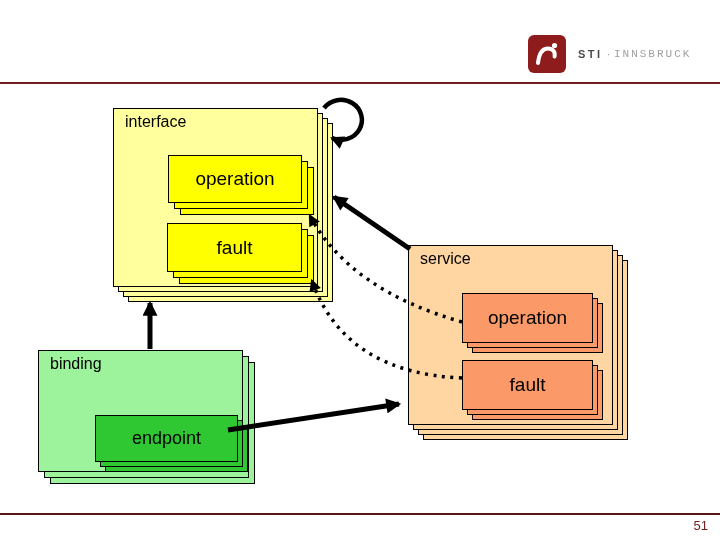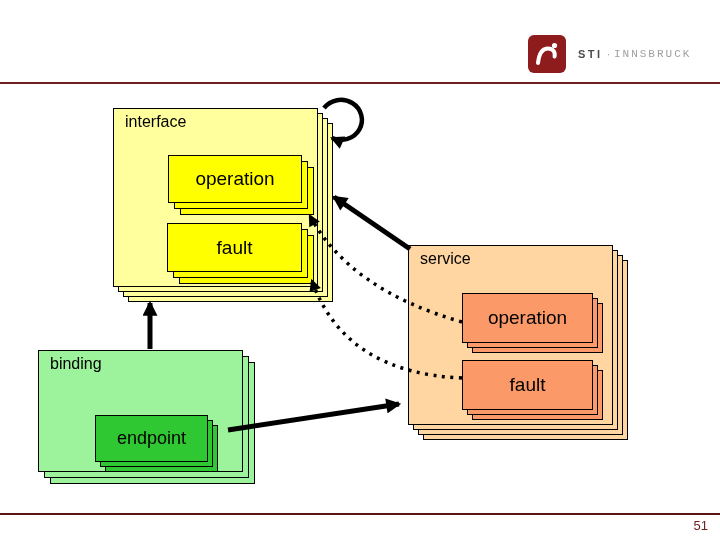--- a/index.html
+++ b/index.html
@@ -121,21 +121,21 @@
     </div>
 
     <div class="stack off6 z1" style="left:38px;top:266px;width:205px;height:122px;">
       <div class="sheet s2 c-srv"></div>
       <div class="sheet s1 c-srv"></div>
       <div class="sheet face c-srv">
         <span class="lbl lbl-corner">binding</span>
       </div>
     </div>
 
-    <div class="stack off5 z2" style="left:95px;top:331px;width:113px;height:47px;">
+    <div class="stack off5 z2" style="left:95px;top:331px;width:143px;height:47px;">
       <div class="sheet s2 c-ep"></div>
       <div class="sheet s1 c-ep"></div>
       <div class="sheet face c-ep">
         <span class="lbl lbl-center" style="font-size:18px;">endpoint</span>
       </div>
     </div>
   </div>
 
   <svg class="arrows" viewBox="0 0 720 540">
     <defs>

